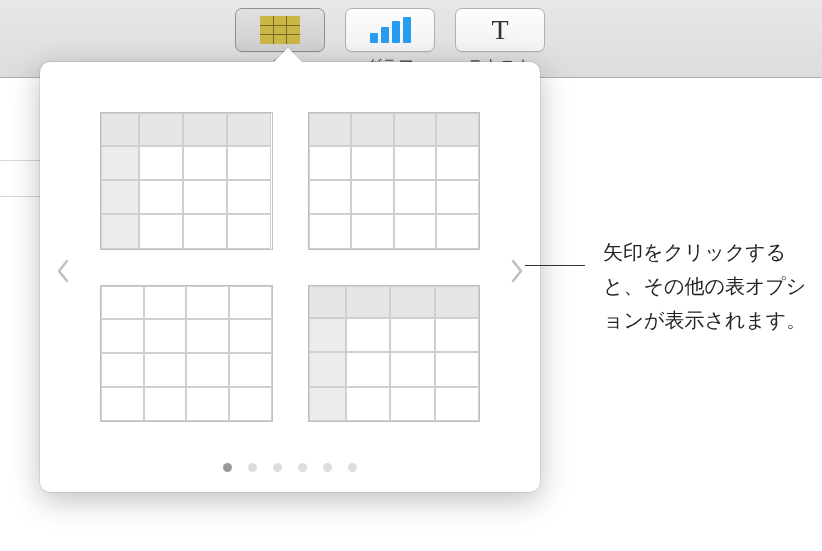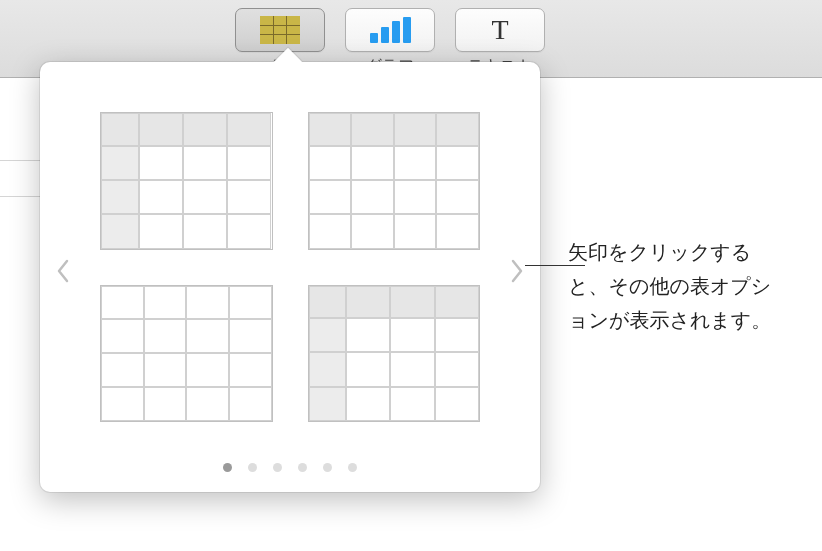--- a/index.html
+++ b/index.html
@@ -160,21 +160,21 @@
       position: absolute;
       top: 265px;
       left: 525px;
       width: 60px;
       height: 1px;
       background: #333;
     }
     .callout-text {
       position: absolute;
       top: 235px;
-      left: 568px;
+      left: 603px;
       width: 210px;
       font-size: 20px;
       color: #222;
       line-height: 1.7;
     }
     .doc-lines {
       position: absolute;
       top: 160px;
       left: 0;
       width: 42px;

